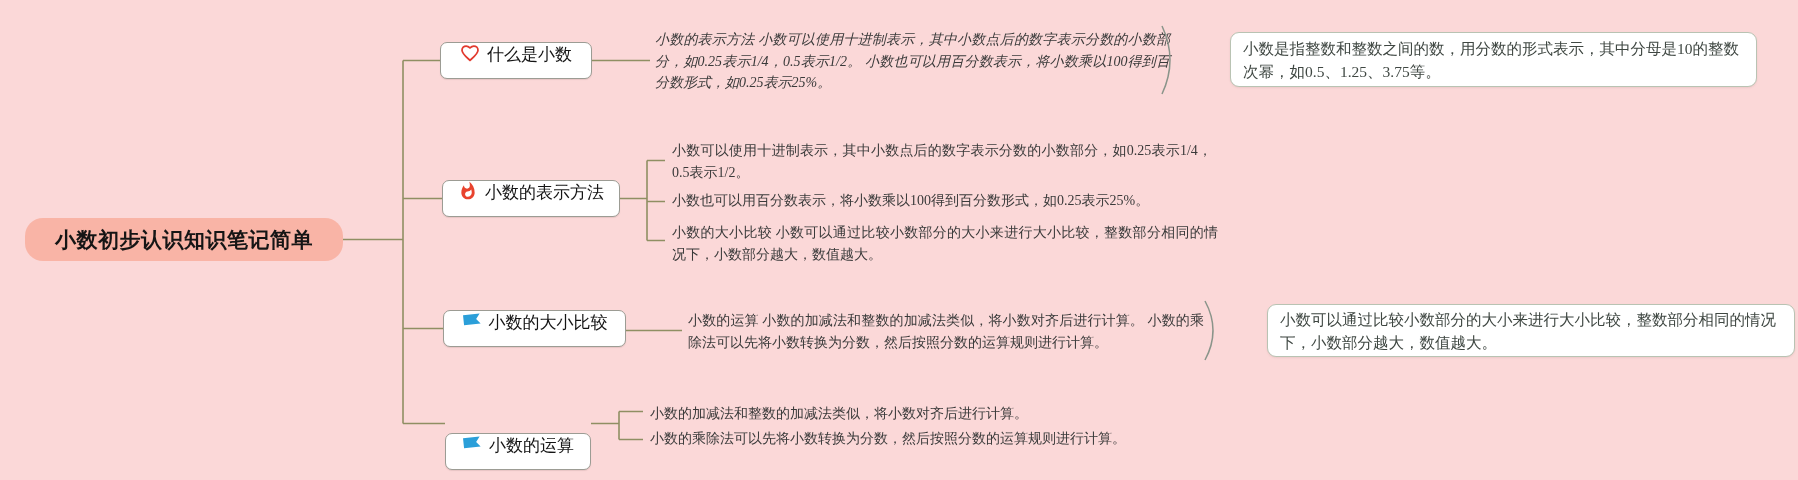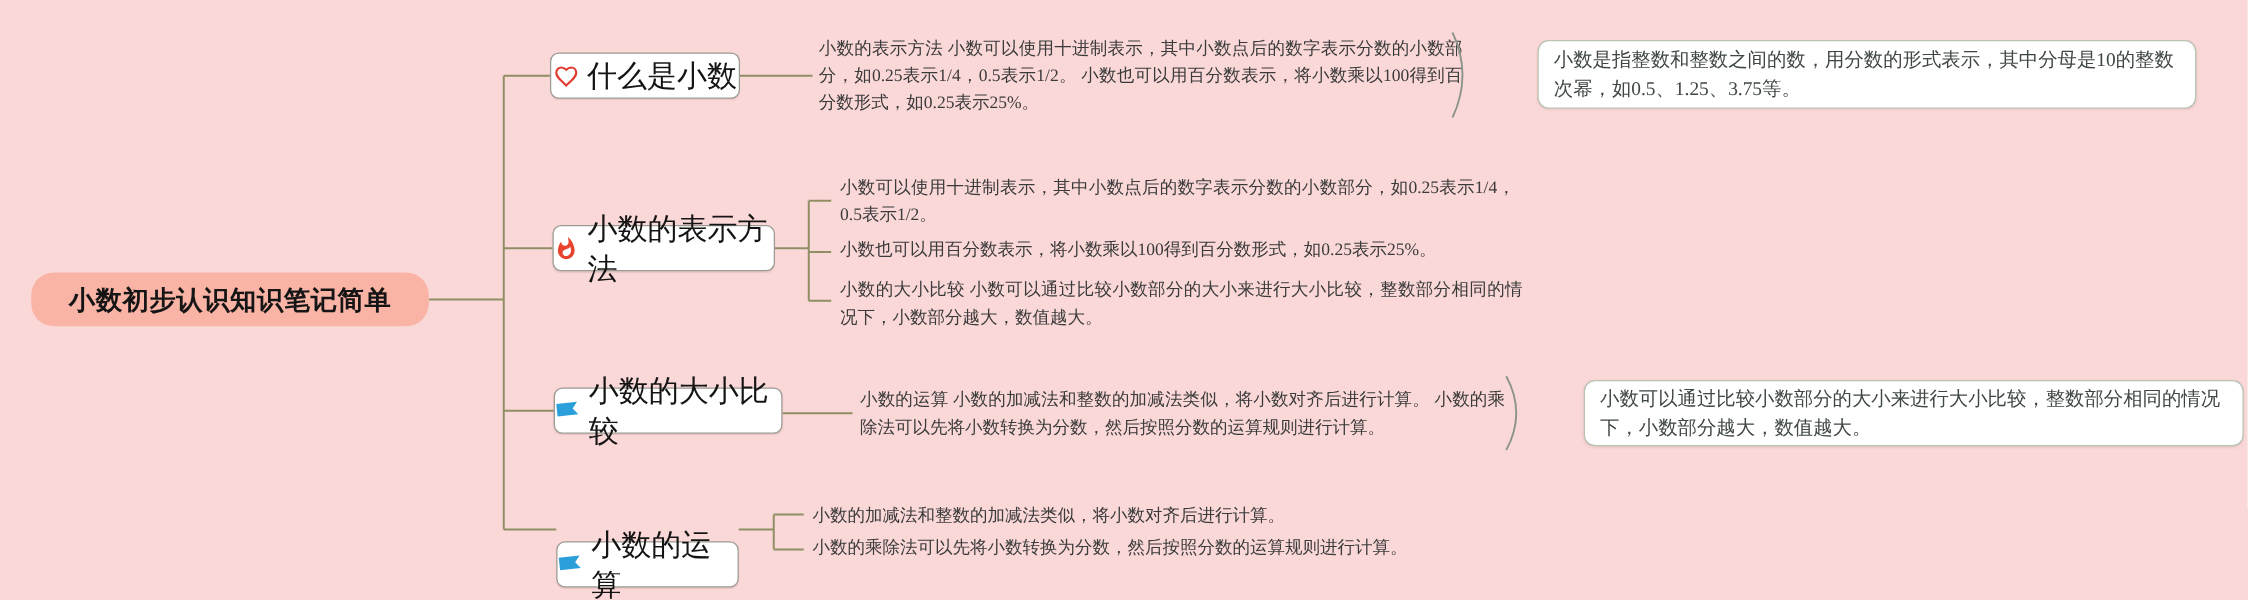--- a/index.html
+++ b/index.html
@@ -13,38 +13,38 @@
   .connector-svg{position:absolute;left:0;top:0;pointer-events:none;}
   .root-node{
     position:absolute;left:25px;top:218px;width:318px;height:43px;
     background:#f9b4a6;border-radius:18px;
     display:flex;align-items:center;justify-content:center;
     font-size:21px;font-weight:bold;color:#151515;letter-spacing:.5px;
   }
   .branch-node{
     position:absolute;height:37px;
     background:#ffffff;border:1.5px solid #9c9c94;border-radius:7px;
-    display:flex;align-items:center;justify-content:center;gap:7px;
-    font-size:24px;color:#141414;
+    display:flex;align-items:flex-start;justify-content:center;gap:7px;
+    font-size:17px;color:#141414;
     box-shadow:0 1px 1px rgba(120,90,90,.15);
     box-sizing:border-box;
   }
   .node-1{left:440px;top:42px;width:152px;}
   .node-2{left:442px;top:180px;width:178px;}
   .node-3{left:443px;top:310px;width:183px;}
   .node-4{left:445px;top:405px;width:146px;margin-top:28px;}
   .node-icon{display:inline-flex;width:20px;height:20px;flex:0 0 auto;}
   .node-icon svg{width:20px;height:20px;}
   .note-text{
     position:absolute;
     font-family:"Liberation Serif","DejaVu Serif",serif;
     font-size:14px;line-height:21.5px;color:#3a3a3a;
     text-align:justify;
   }
-  .note-1{left:655px;top:29px;width:515px;}
+  .note-1{left:655px;top:29px;width:515px;font-style:italic;}
   .note-3{left:688px;top:310px;width:516px;}
   .sub-2a{left:672px;top:140px;width:540px;}
   .sub-2b{left:672px;top:190px;width:560px;}
   .sub-2c{left:672px;top:222px;width:546px;}
   .sub-4a{left:650px;top:403px;width:640px;}
   .sub-4b{left:650px;top:428px;width:660px;}
   .summary-box{
     position:absolute;
     background:#ffffff;border:1.5px solid #b9c3b3;border-radius:9px;
     display:flex;align-items:center;

